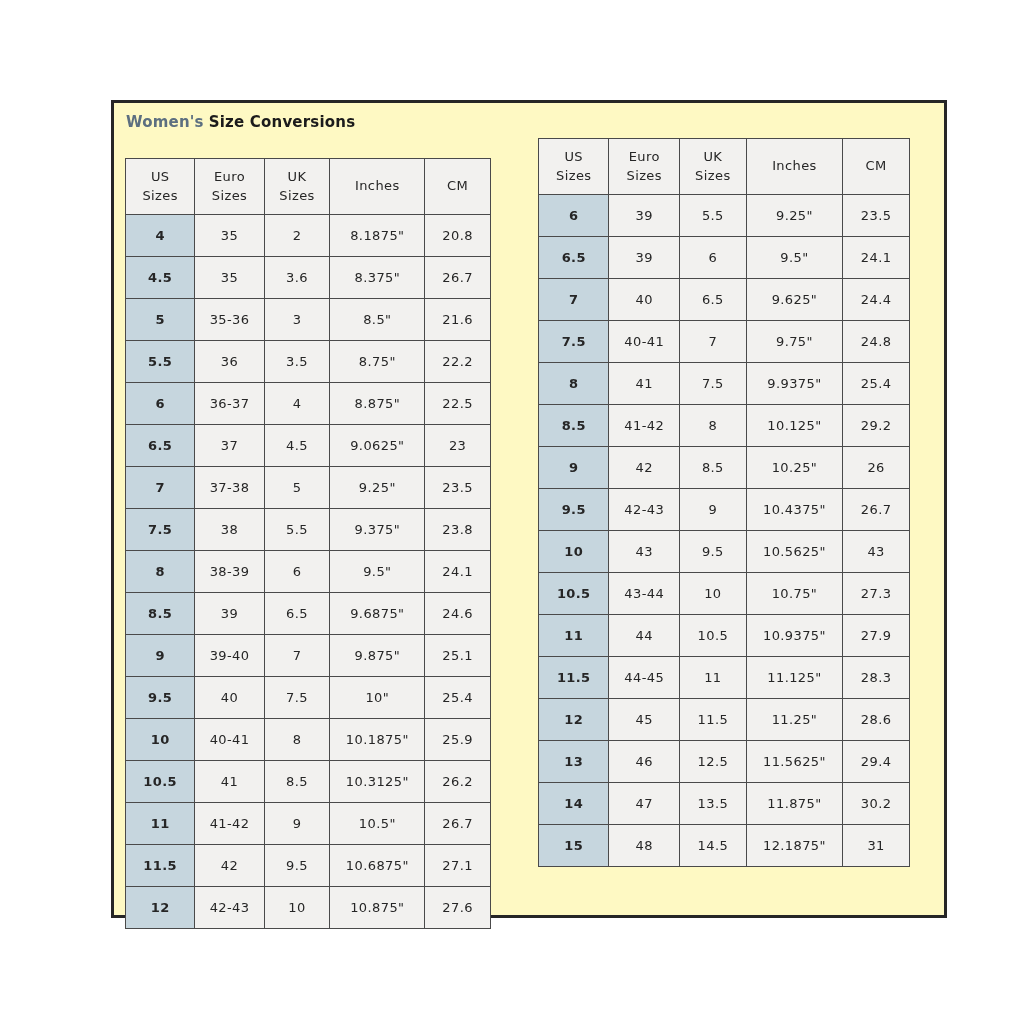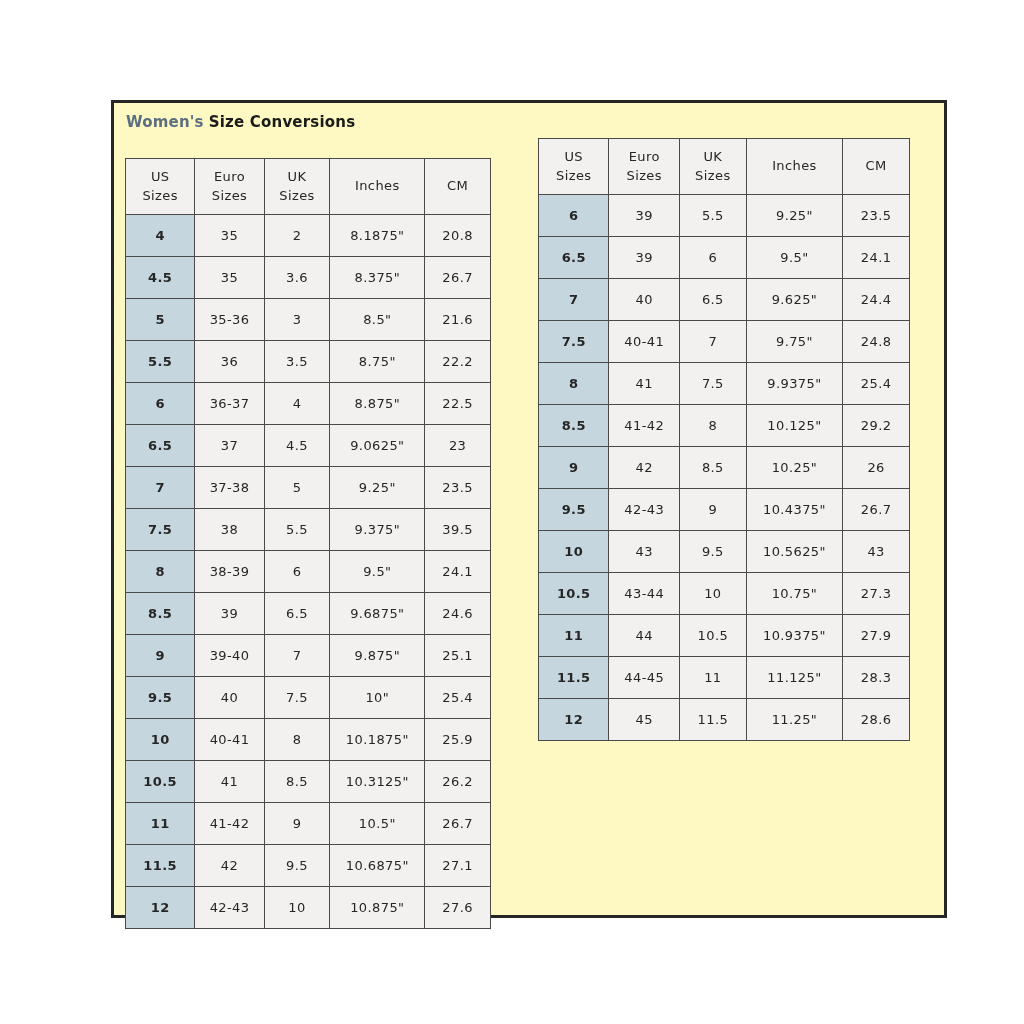--- a/index.html
+++ b/index.html
@@ -134,21 +134,21 @@
               <td>37-38</td>
               <td>5</td>
               <td>9.25"</td>
               <td>23.5</td>
             </tr>
             <tr>
               <td class="us-cell">7.5</td>
               <td>38</td>
               <td>5.5</td>
               <td>9.375"</td>
-              <td>39.5</td>
+              <td>23.8</td>
             </tr>
             <tr>
               <td class="us-cell">8</td>
               <td>38-39</td>
               <td>6</td>
               <td>9.5"</td>
               <td>24.1</td>
             </tr>
             <tr>
               <td class="us-cell">8.5</td>
@@ -309,18 +309,39 @@
               <td>11.125"</td>
               <td>28.3</td>
             </tr>
             <tr>
               <td class="us-cell">12</td>
               <td>45</td>
               <td>11.5</td>
               <td>11.25"</td>
               <td>28.6</td>
             </tr>
+            <tr>
+              <td class="us-cell">13</td>
+              <td>46</td>
+              <td>12.5</td>
+              <td>11.5625"</td>
+              <td>29.4</td>
+            </tr>
+            <tr>
+              <td class="us-cell">14</td>
+              <td>47</td>
+              <td>13.5</td>
+              <td>11.875"</td>
+              <td>30.2</td>
+            </tr>
+            <tr>
+              <td class="us-cell">15</td>
+              <td>48</td>
+              <td>14.5</td>
+              <td>12.1875"</td>
+              <td>31</td>
+            </tr>
           </tbody>
         </table>
     </section>
 
   </div>
 </div>
 
 </body></html>

